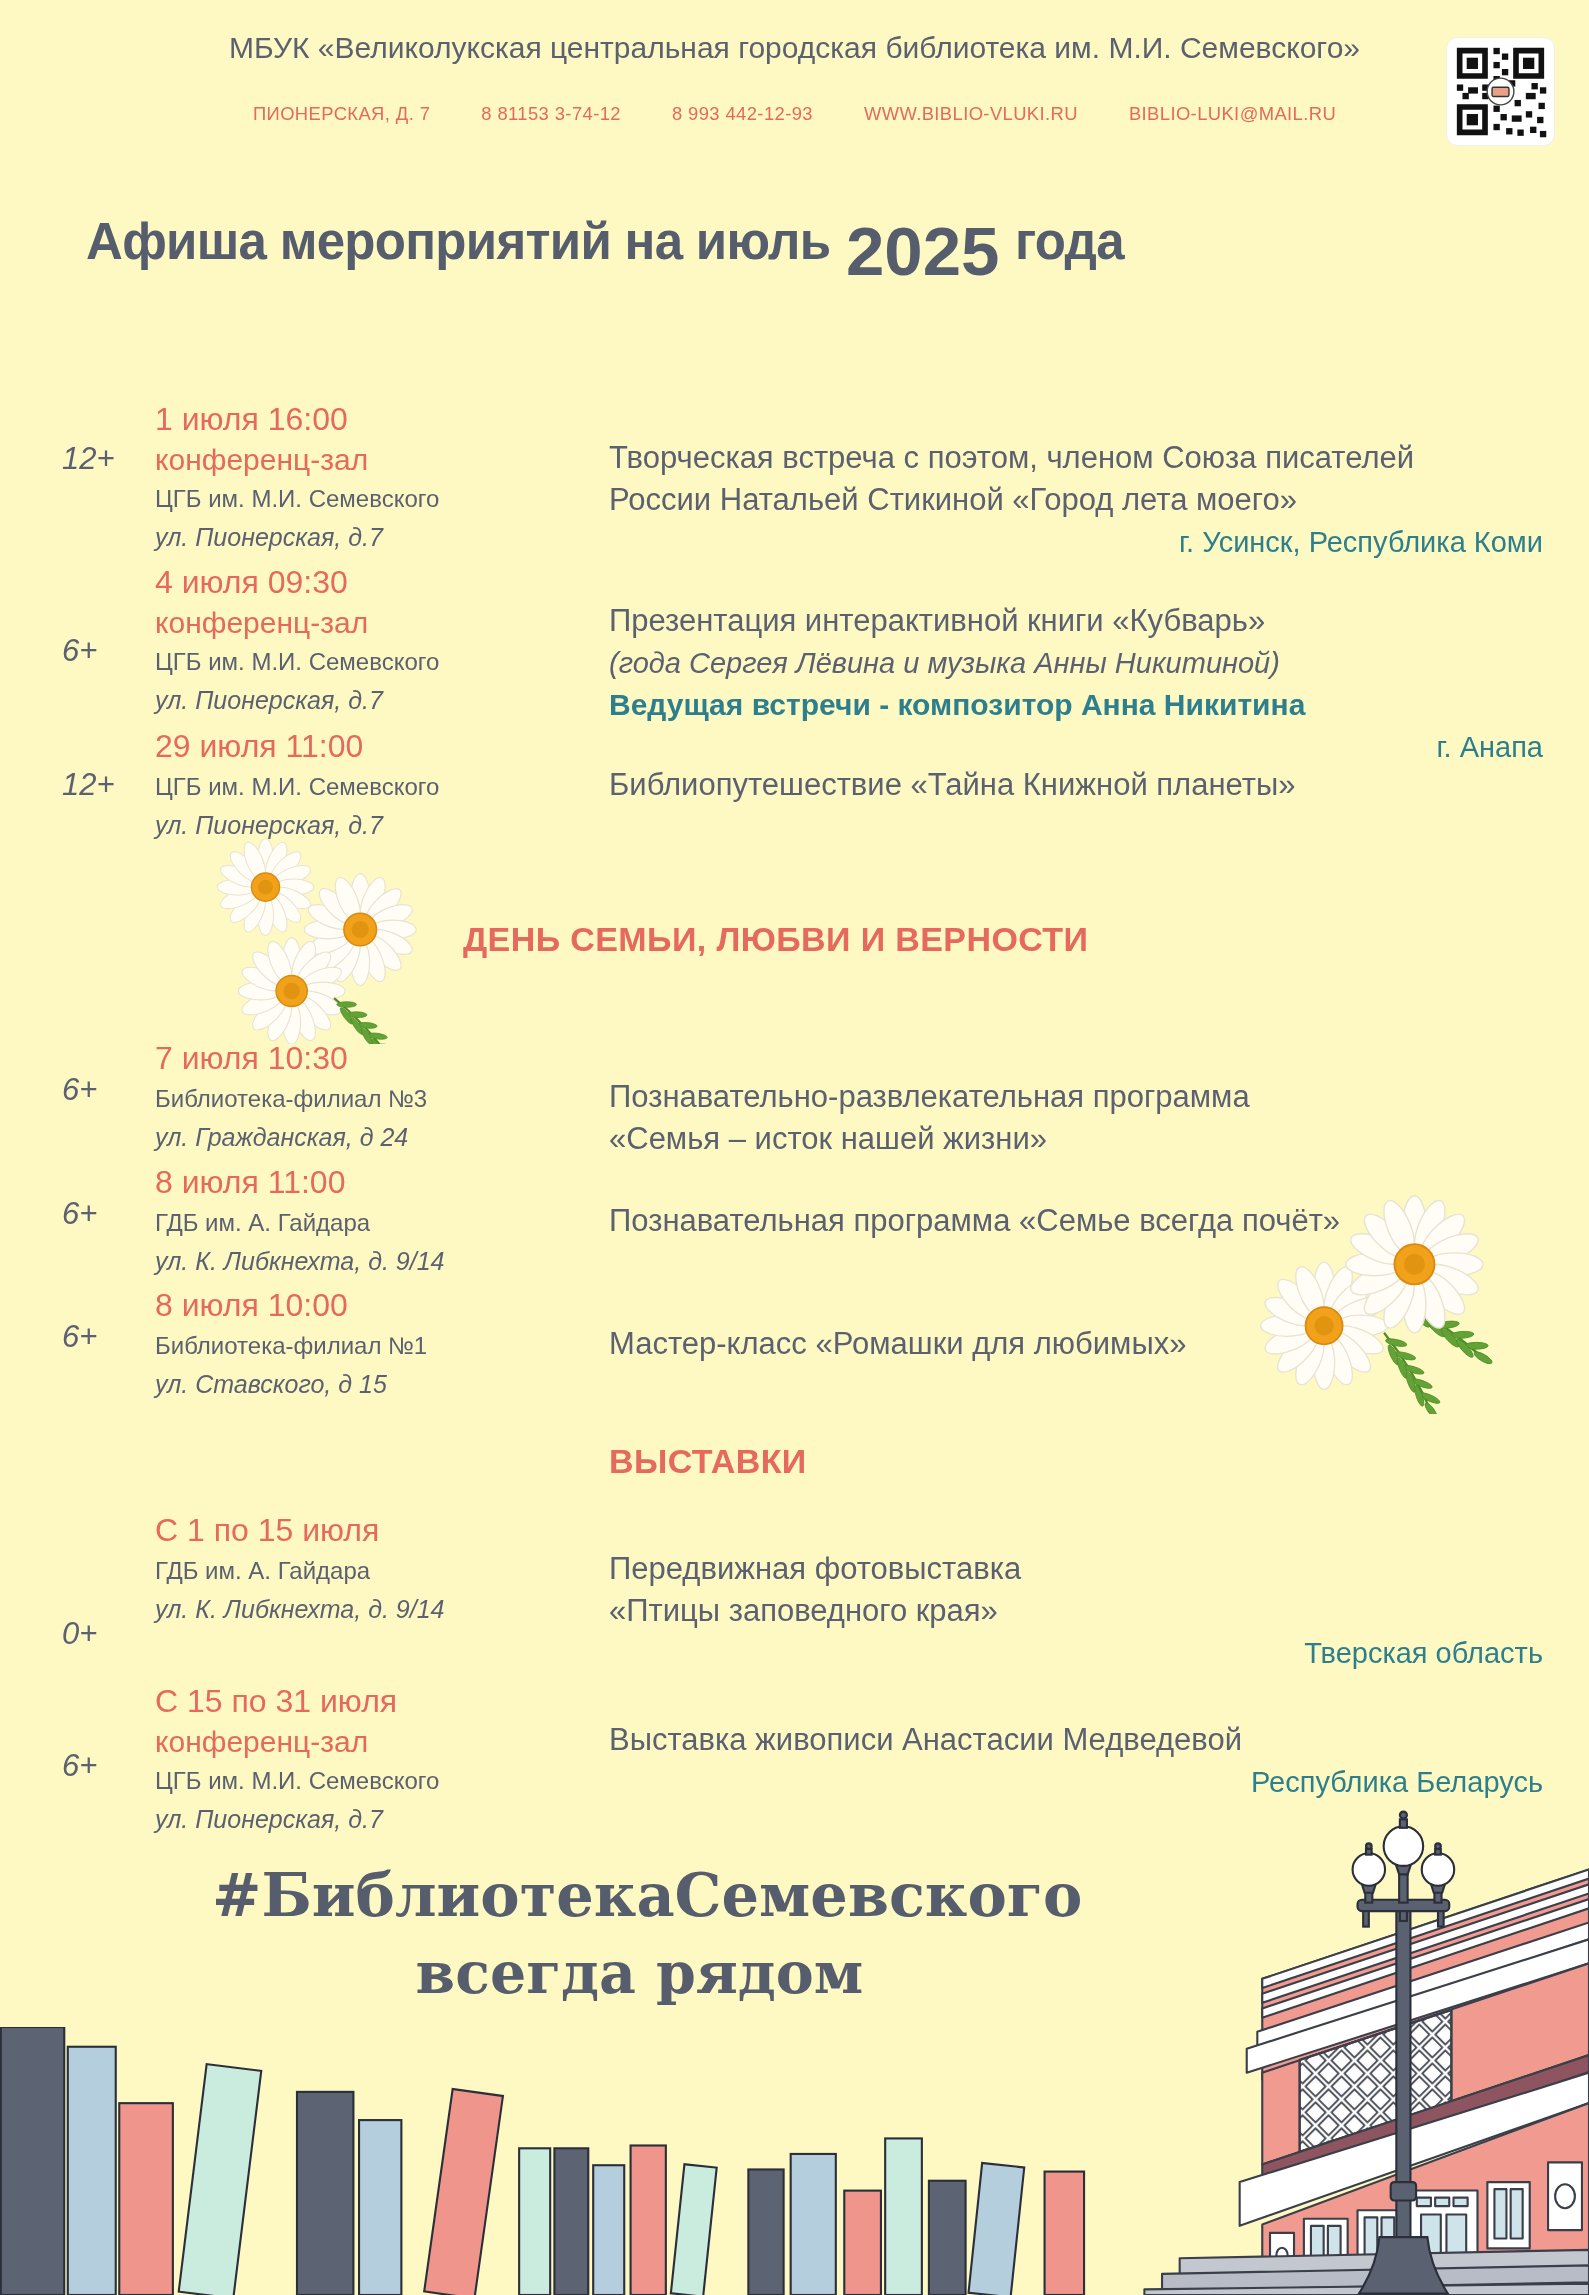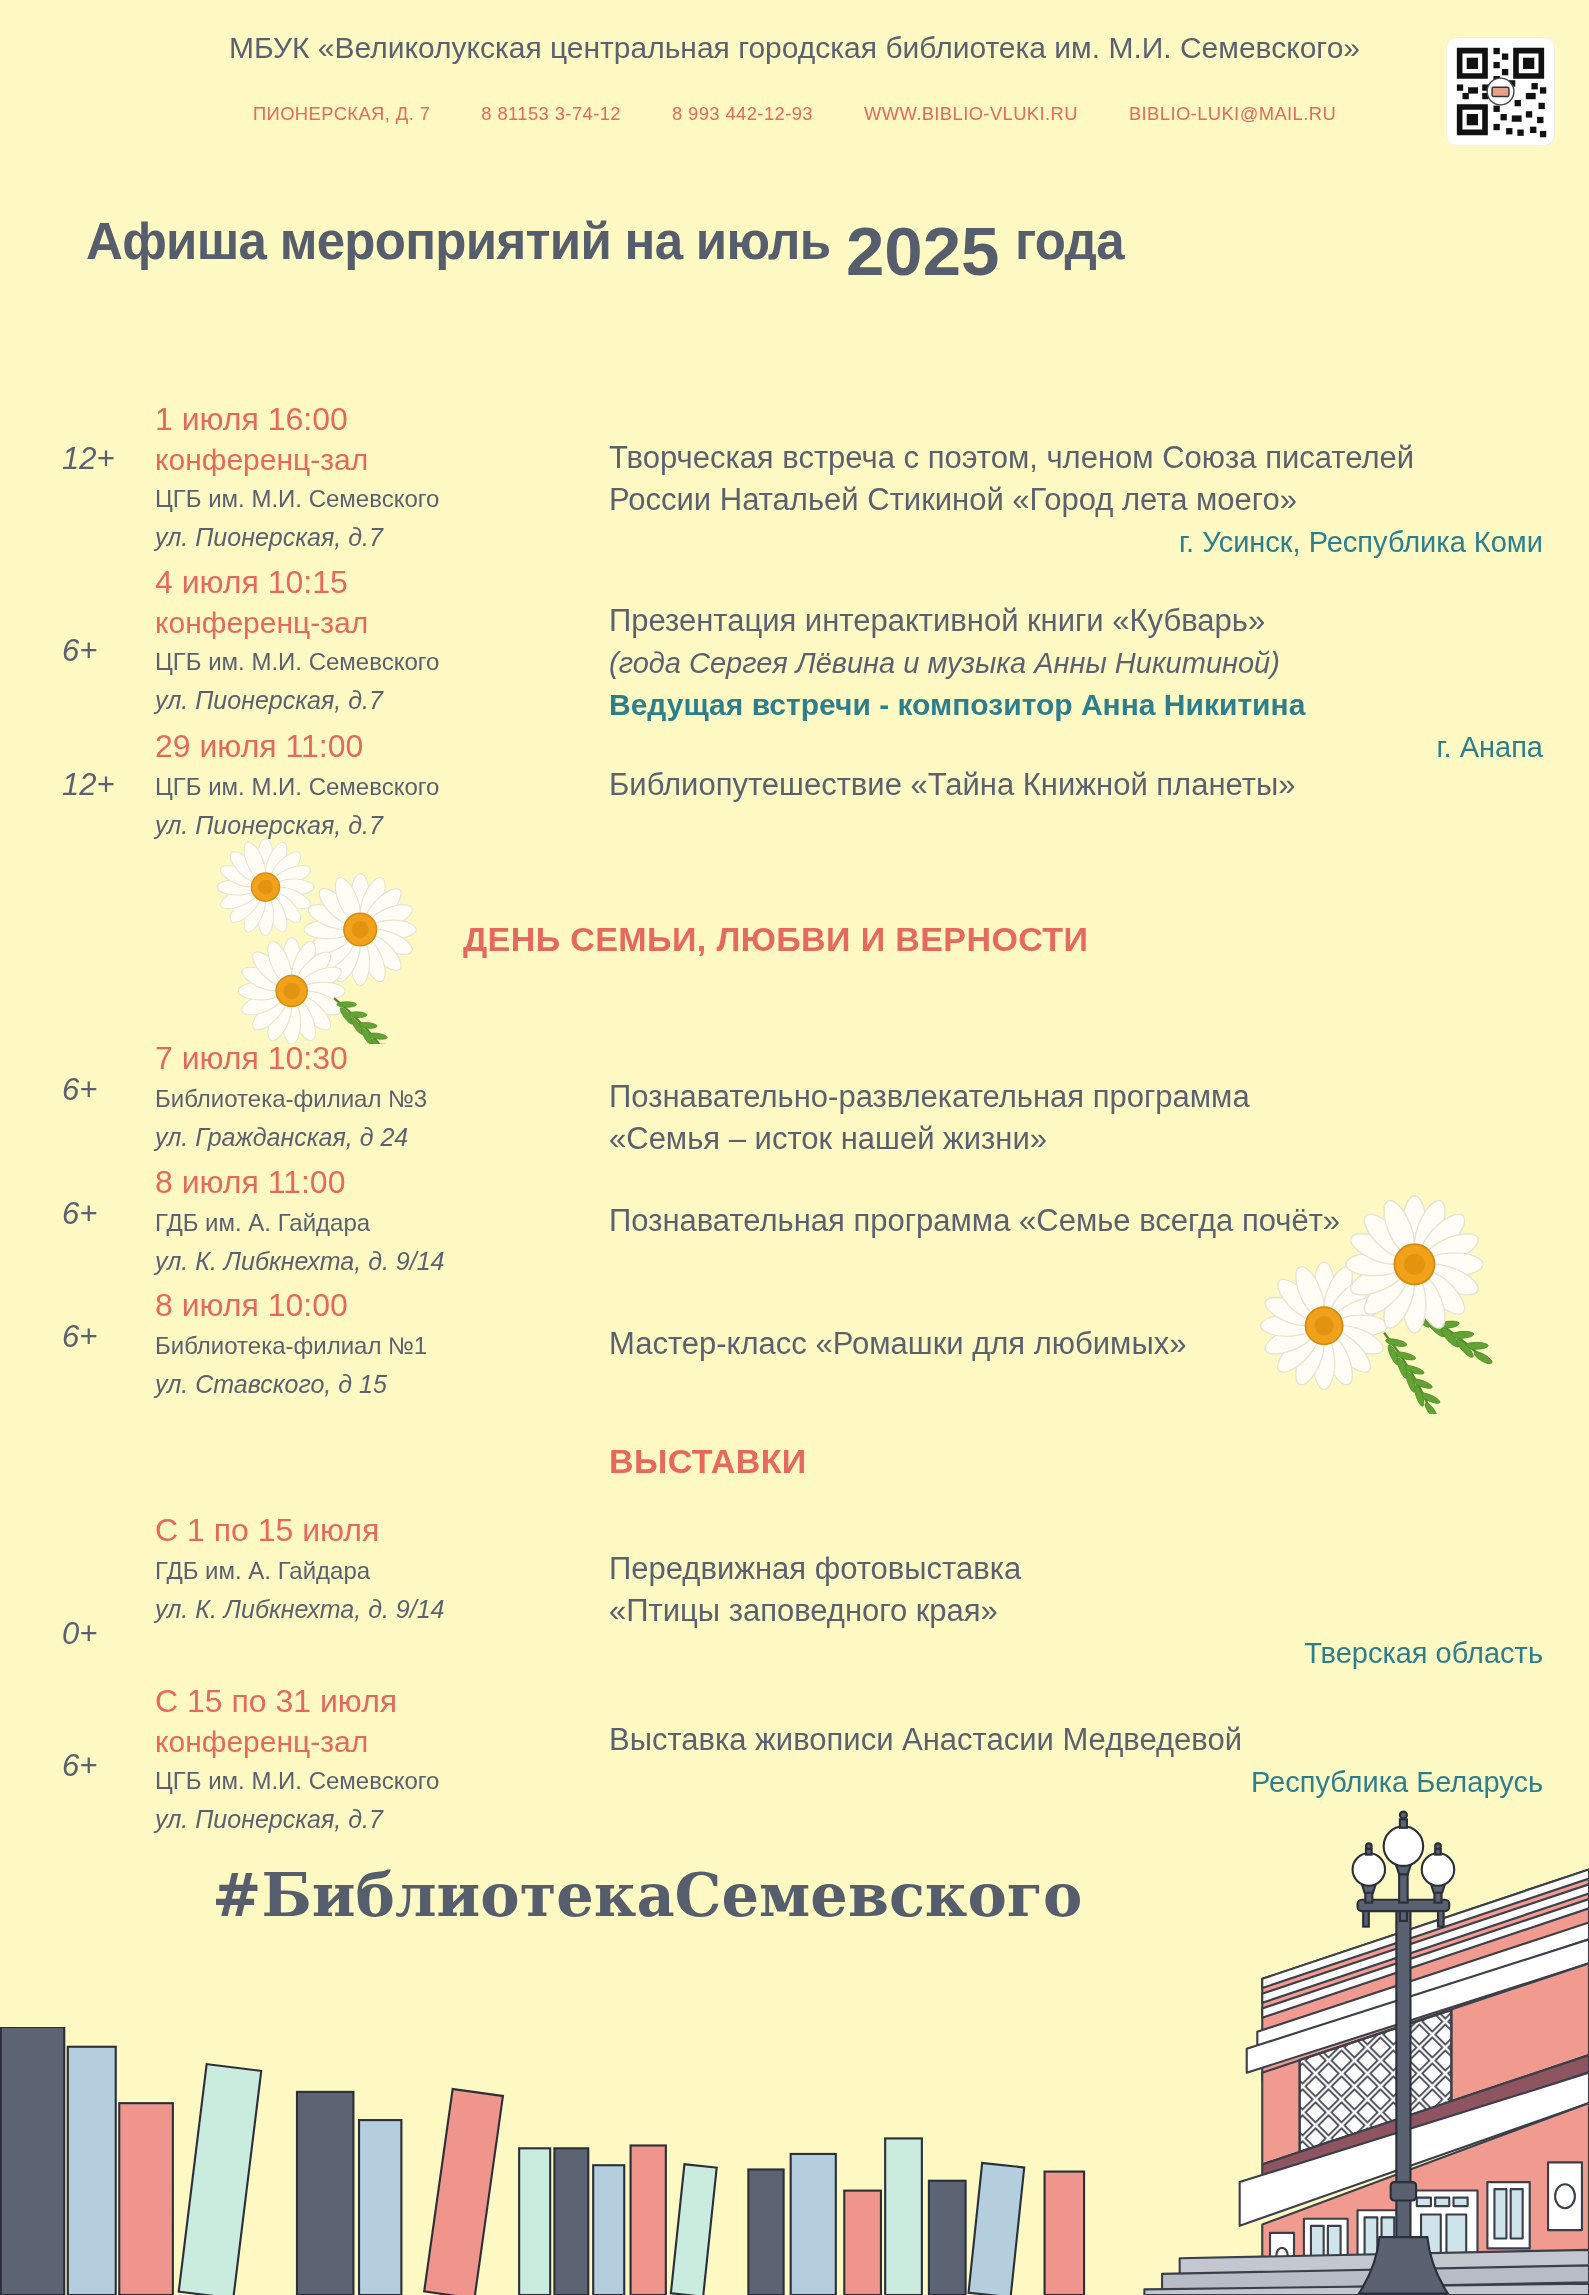--- a/index.html
+++ b/index.html
@@ -108,21 +108,21 @@
     <div class="what">
       <div>Творческая встреча с поэтом, членом Союза писателей</div>
       <div>России Натальей Стикиной «Город лета моего»</div>
       <div class="loc">г. Усинск, Республика Коми</div>
     </div>
   </div>
 
   <div class="event" style="top:562px">
     <div class="age" style="top:71px">6+</div>
     <div class="when">
-      <div class="date">4 июля 10:15</div>
+      <div class="date">4 июля 09:30</div>
       <div class="room">конференц-зал</div>
       <div class="venue">ЦГБ им. М.И. Семевского</div>
       <div class="addr">ул. Пионерская, д.7</div>
     </div>
     <div class="what">
       <div>Презентация интерактивной книги «Кубварь»</div>
       <div class="note">(года Сергея Лёвина и музыка Анны Никитиной)</div>
       <div class="host">Ведущая встречи - композитор Анна Никитина</div>
       <div class="loc">г. Анапа</div>
     </div>
@@ -256,20 +256,21 @@
       <div class="addr">ул. Пионерская, д.7</div>
     </div>
     <div class="what">
       <div>Выставка живописи Анастасии Медведевой</div>
       <div class="loc">Республика Беларусь</div>
     </div>
   </div>
 
   <div class="hashtag">
     <div class="h1">#БиблиотекаСемевского</div>
+    <div class="h2">всегда рядом</div>
   </div>
 
   <svg class="books" width="1106" height="268" viewBox="0 0 1566 380">
     <g stroke="#2b2f3a" stroke-width="3">
       <rect x="0" y="0" width="90" height="380" fill="#5c6373"></rect>
       <rect x="95" y="28" width="68" height="352" fill="#b5cedd"></rect>
       <rect x="168" y="108" width="76" height="272" fill="#ef958c"></rect>
       <g transform="rotate(7 291 380)">
           <rect x="252" y="55" width="78" height="325" fill="#c9ecdf"></rect>
         </g>

